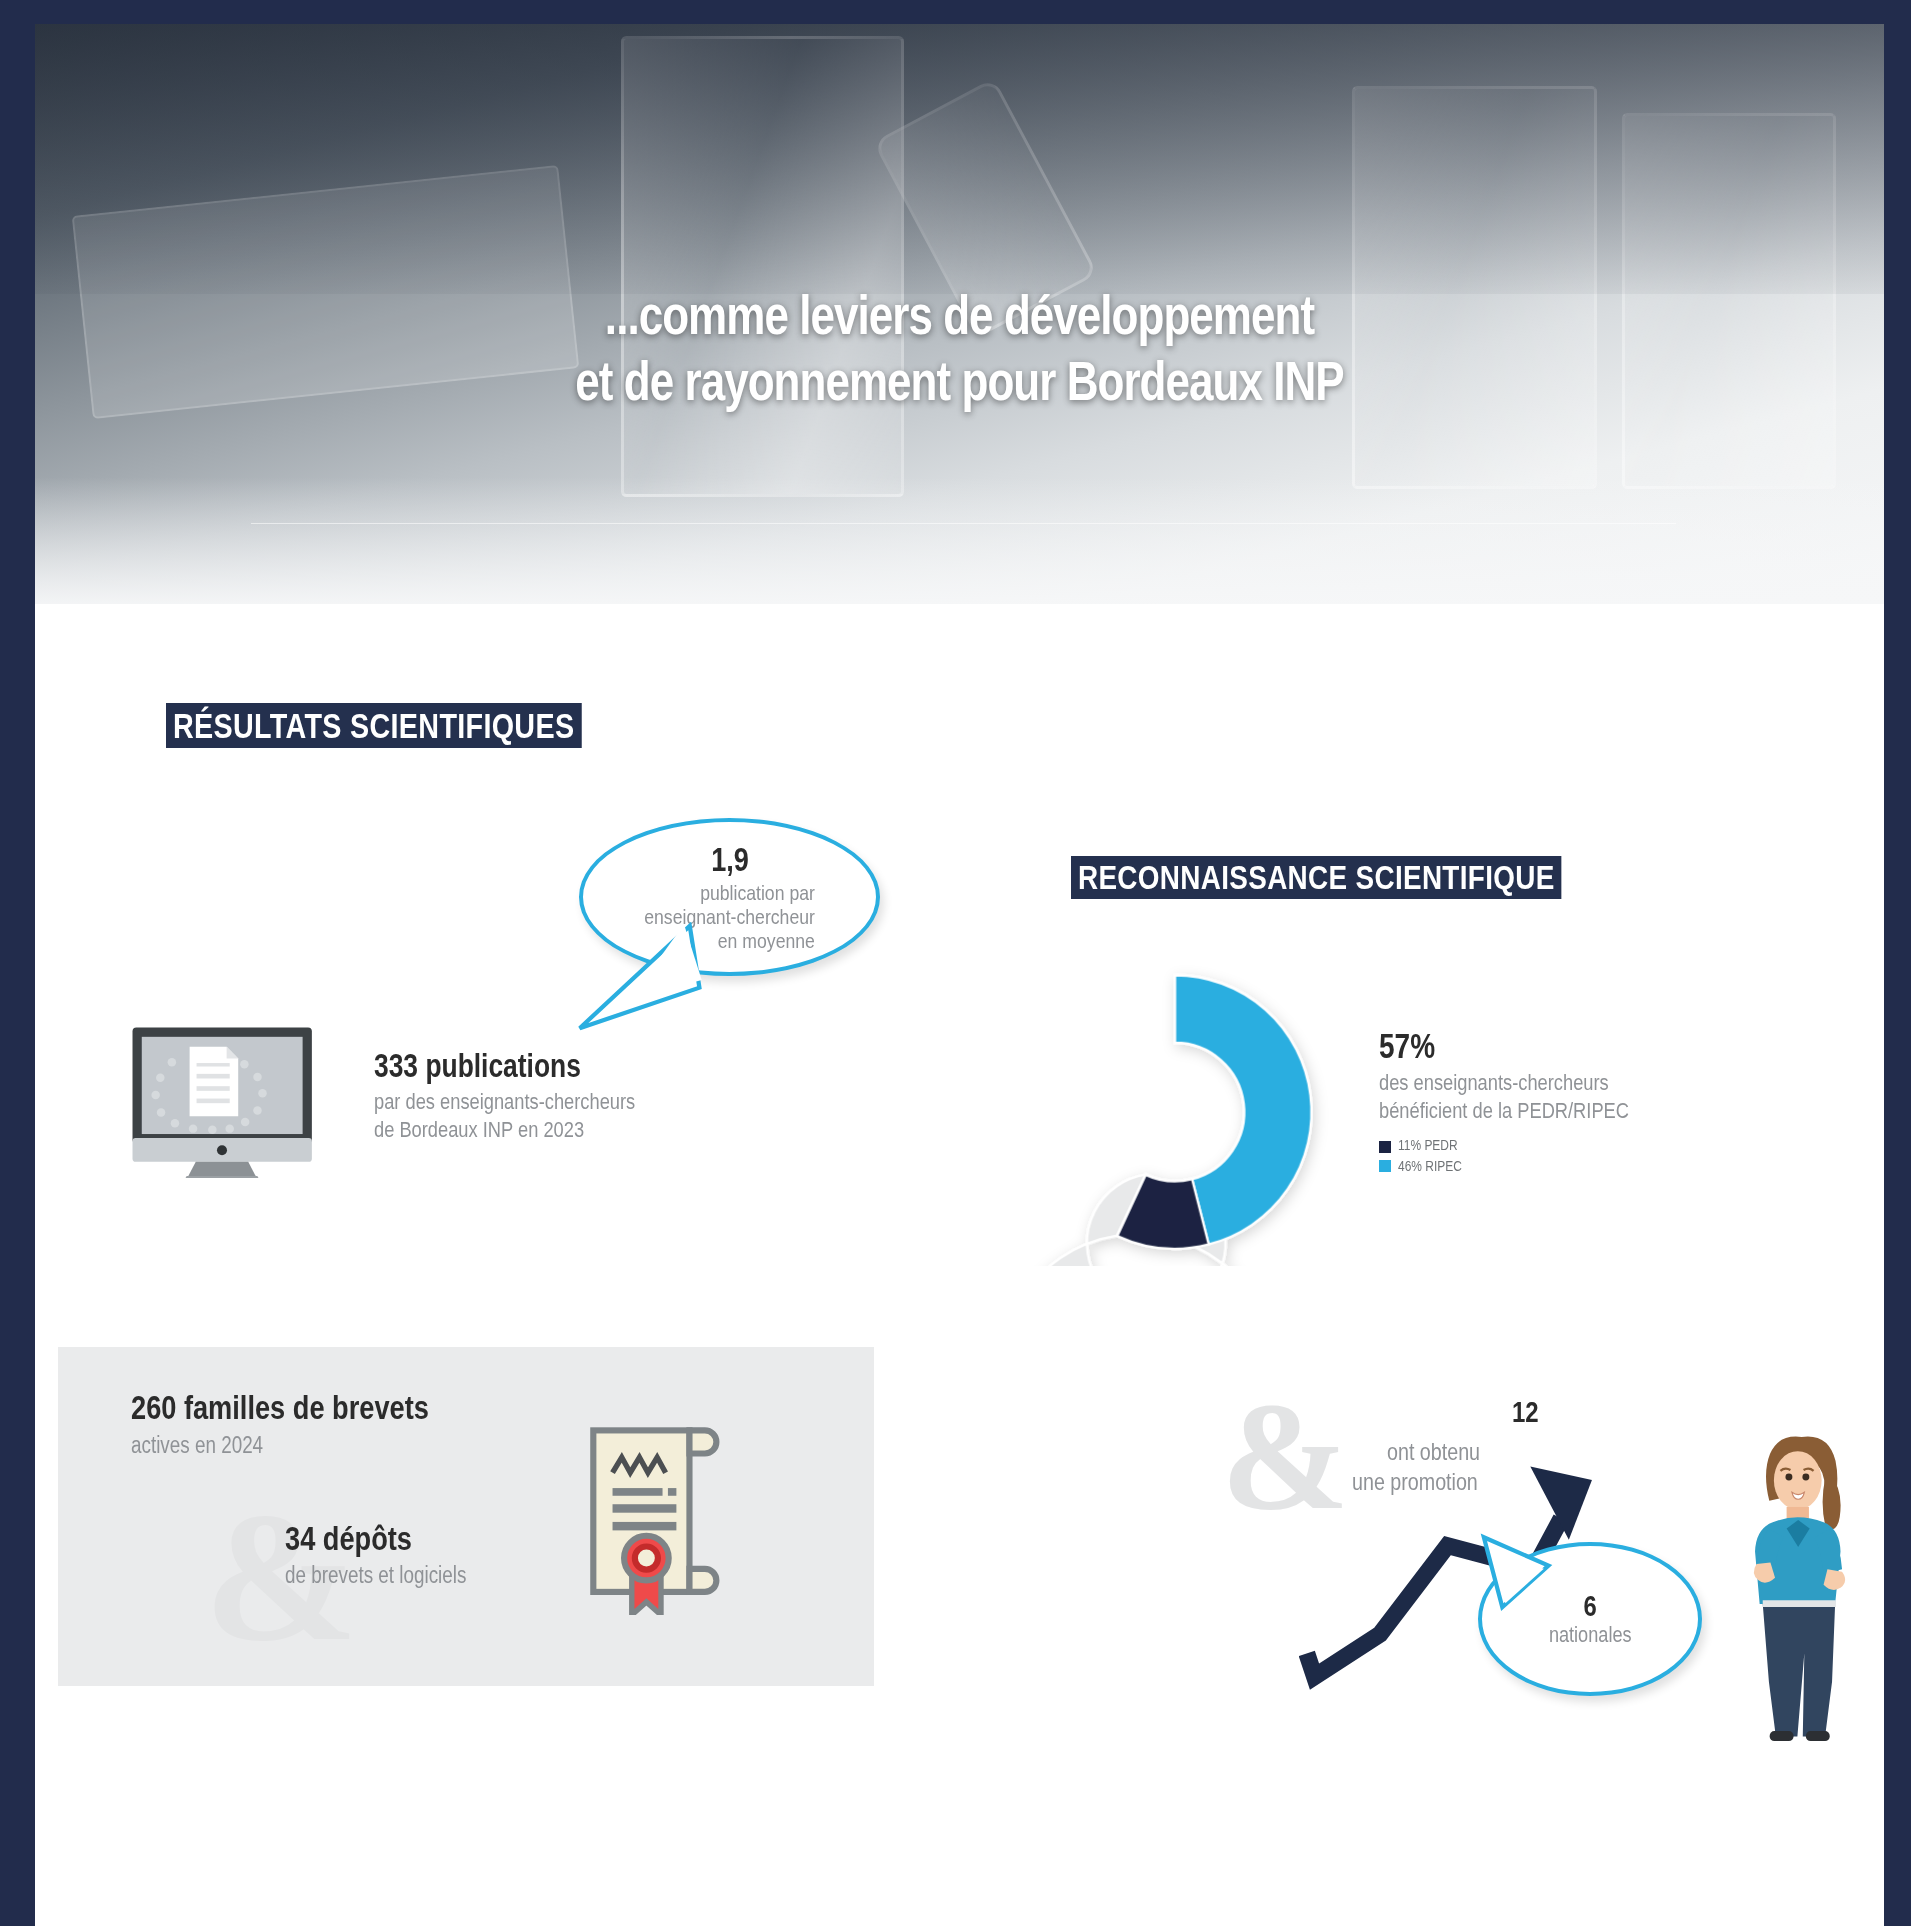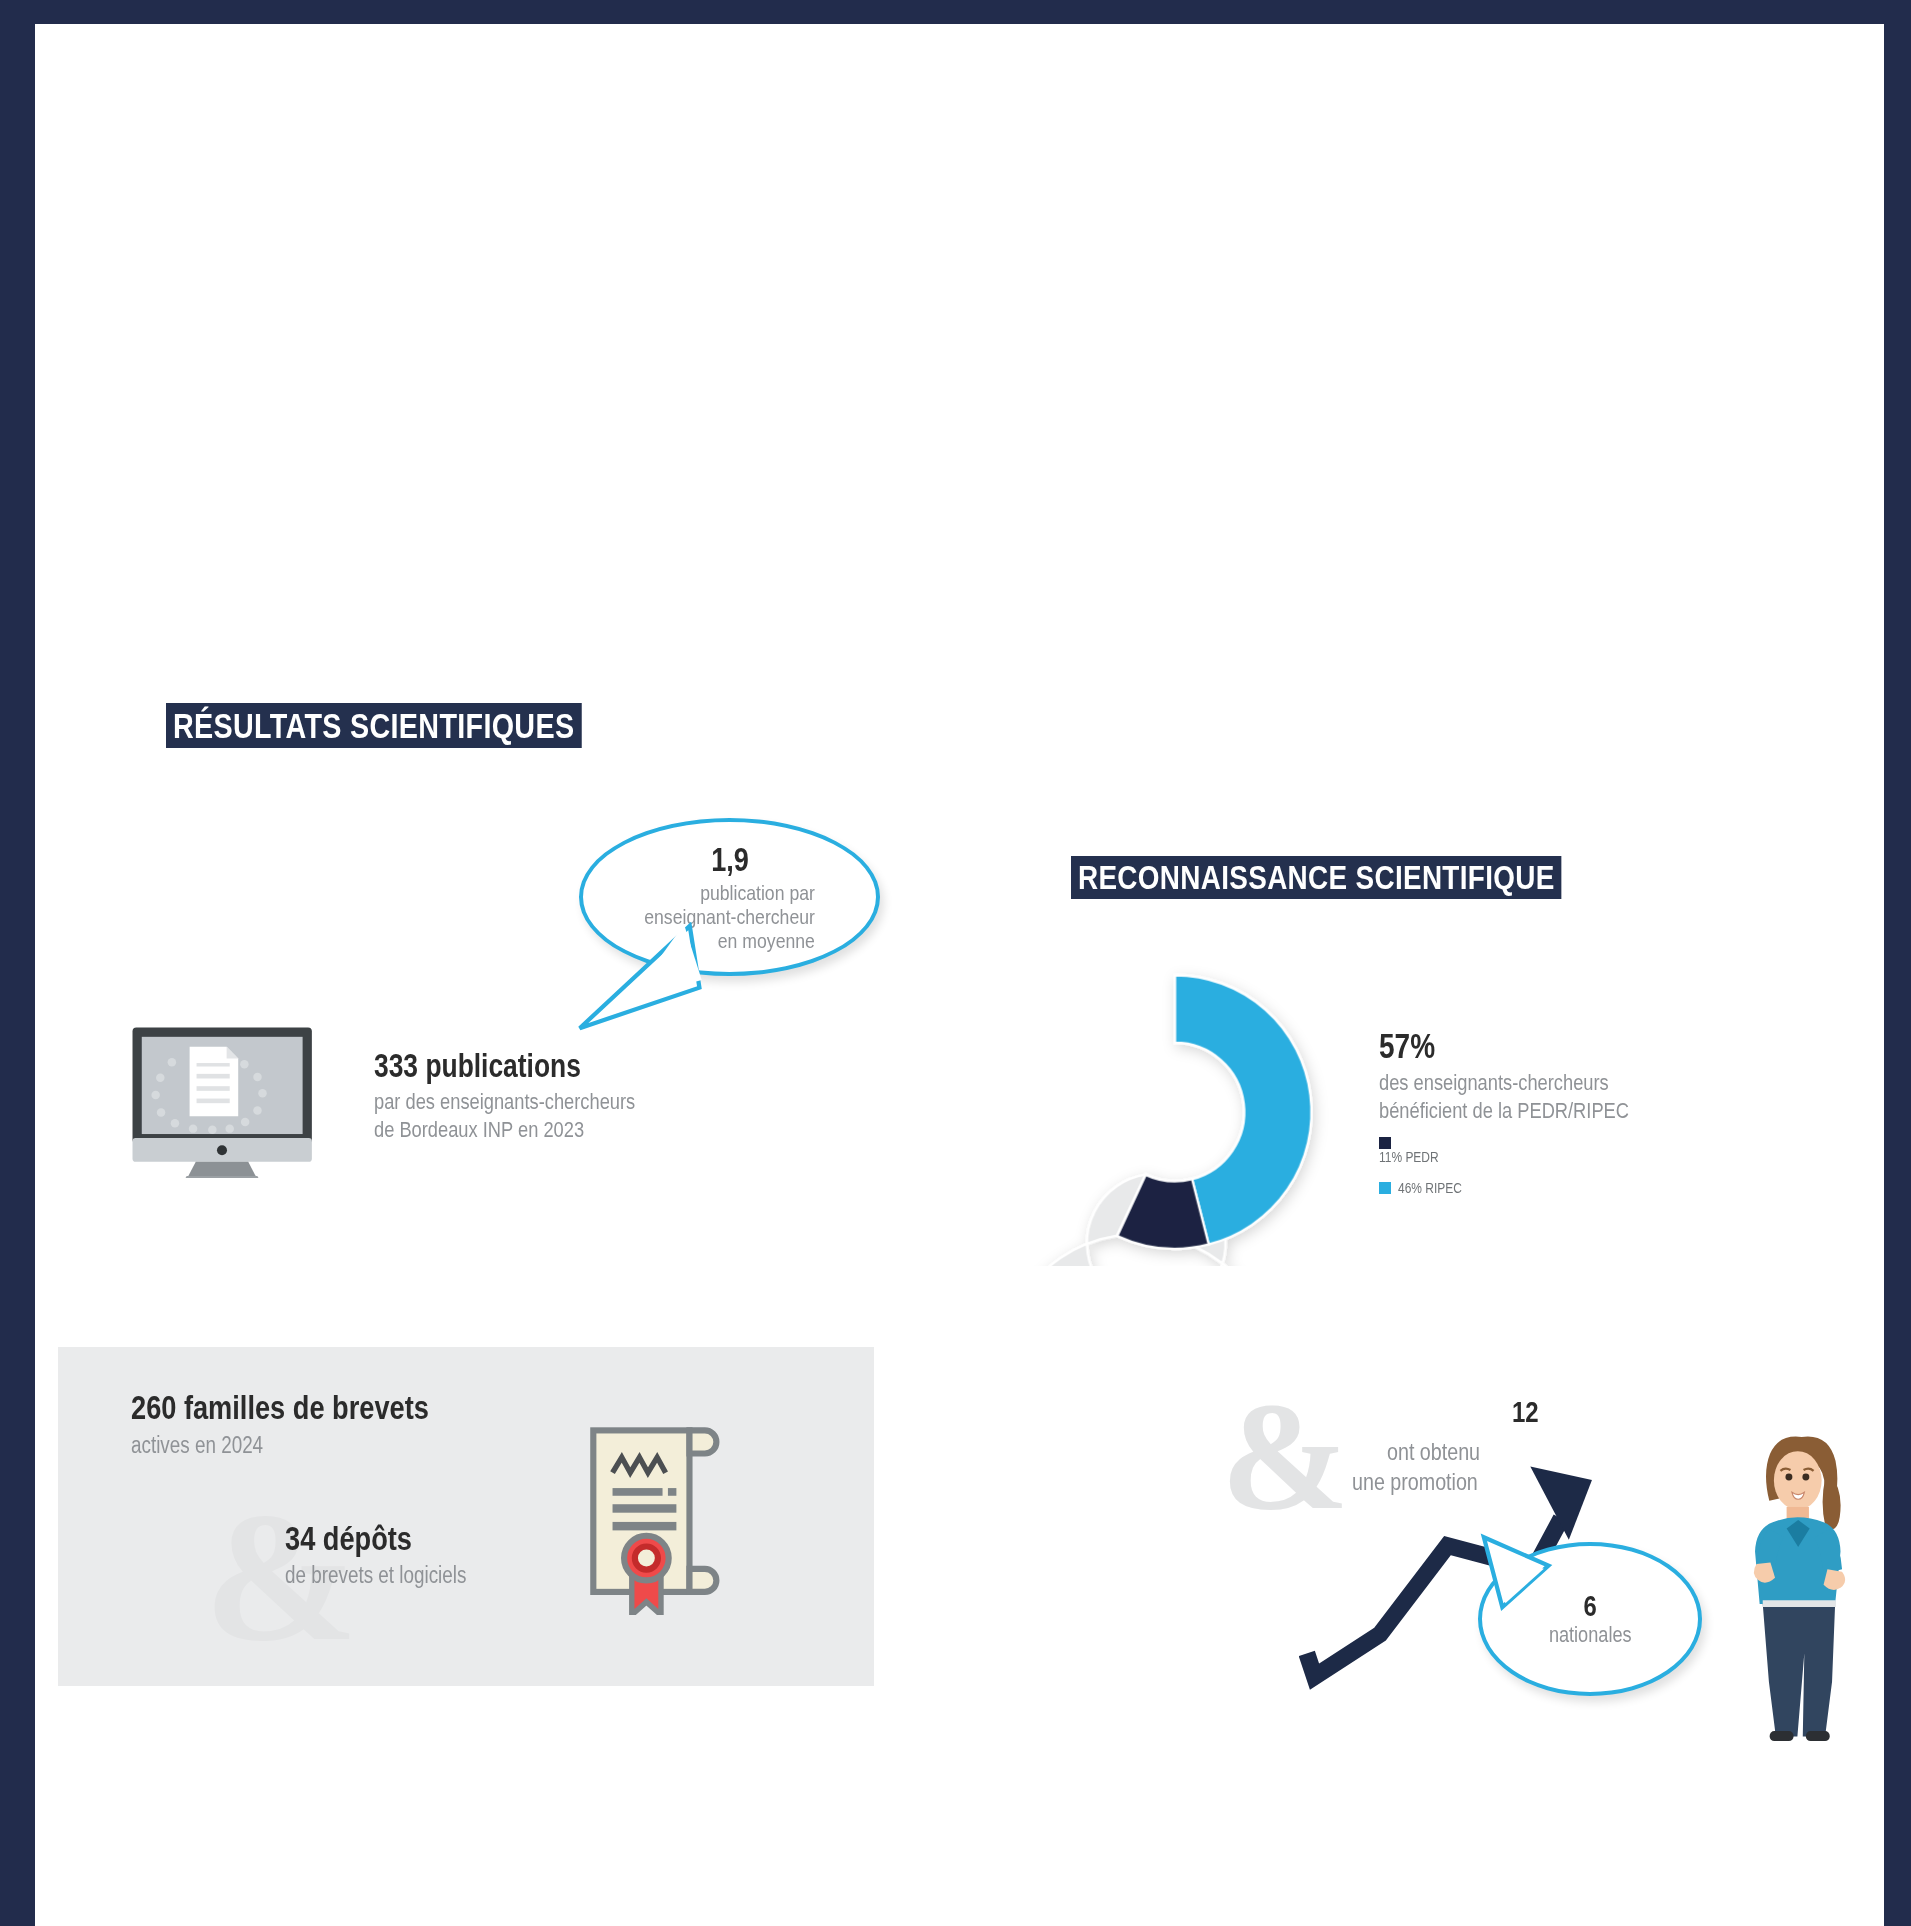--- a/index.html
+++ b/index.html
@@ -52,20 +52,32 @@
 
   
   .panel{position:absolute;background:#eaebec;}
 </style>
 </head>
 <body>
 
 <div class="frame">
   <div class="page">
 
+    <div class="hero">
+      <div class="hero-glass g5"></div>
+      <div class="hero-glass g1"></div>
+      <div class="hero-glass g2"></div>
+      <div class="hero-glass g3"></div>
+      <div class="hero-glass g4"></div>
+      <div class="hero-dark"></div>
+      <div class="hero-bottom"></div>
+      <div class="hero-rule"></div>
+      <div class="hero-title">...comme leviers de développement
+et de rayonnement pour Bordeaux INP</div>
+    </div>
 
     <div class="badge" id="badge-resultats">RÉSULTATS SCIENTIFIQUES</div>
     <div class="badge" id="badge-reconnaissance">RECONNAISSANCE SCIENTIFIQUE</div>
 
     <svg style="position:absolute;left:79px;top:992px" width="216" height="162" viewBox="0 0 560 420">
       <rect x="48" y="30" width="465" height="300" rx="10" fill="#3d4245"></rect>
       <rect x="72" y="54" width="417" height="252" fill="#c3c8cd"></rect>
       <rect x="48" y="316" width="465" height="62" rx="8" fill="#c9ced2"></rect>
       <circle cx="280" cy="348" r="13" fill="#2f3335"></circle>
       <path d="M212 378 h136 l22 42 h-180 z" fill="#8c9195"></path>
@@ -124,21 +136,21 @@
 
         <path d="M 87.5 343.9 A 355 355 0 0 1 -149.9 321.8 L -76.0 163.2 A 180 180 0 0 0 44.4 174.4 Z" fill="#1b2342" stroke="#ffffff" stroke-width="6"></path>
       </g>
     </svg>
 
     <div class="big" style="position:absolute;left:1344px;top:1002px;font-size:35px;">57%</div>
     <div class="thin" style="position:absolute;left:1344px;top:1046px;font-size:22.3px;">des enseignants-chercheurs</div>
     <div class="thin" style="position:absolute;left:1344px;top:1074px;font-size:22.3px;">bénéficient de la PEDR/RIPEC</div>
 
     <div style="position:absolute;left:1344px;top:1113px;">
-      <div style="display:flex;align-items:flex-start;margin-bottom:15px;flex-direction:column;">
+      <div style="display:flex;align-items:flex-end;margin-bottom:5px;">
         <span style="width:12.3px;height:12.3px;background:#1b2342;display:inline-block;margin-right:7px;"></span>
         <span class="thin" style="font-size:14.6px;color:#6f7376;">11% PEDR</span>
       </div>
       <div style="display:flex;align-items:center;">
         <span style="width:12.3px;height:12.3px;background:#2aaee0;display:inline-block;margin-right:7px;"></span>
         <span class="thin" style="font-size:14.6px;color:#6f7376;">46% RIPEC</span>
       </div>
     </div>
 
     <div class="panel" style="left:23px;top:1323px;width:816px;height:339px;"></div>

